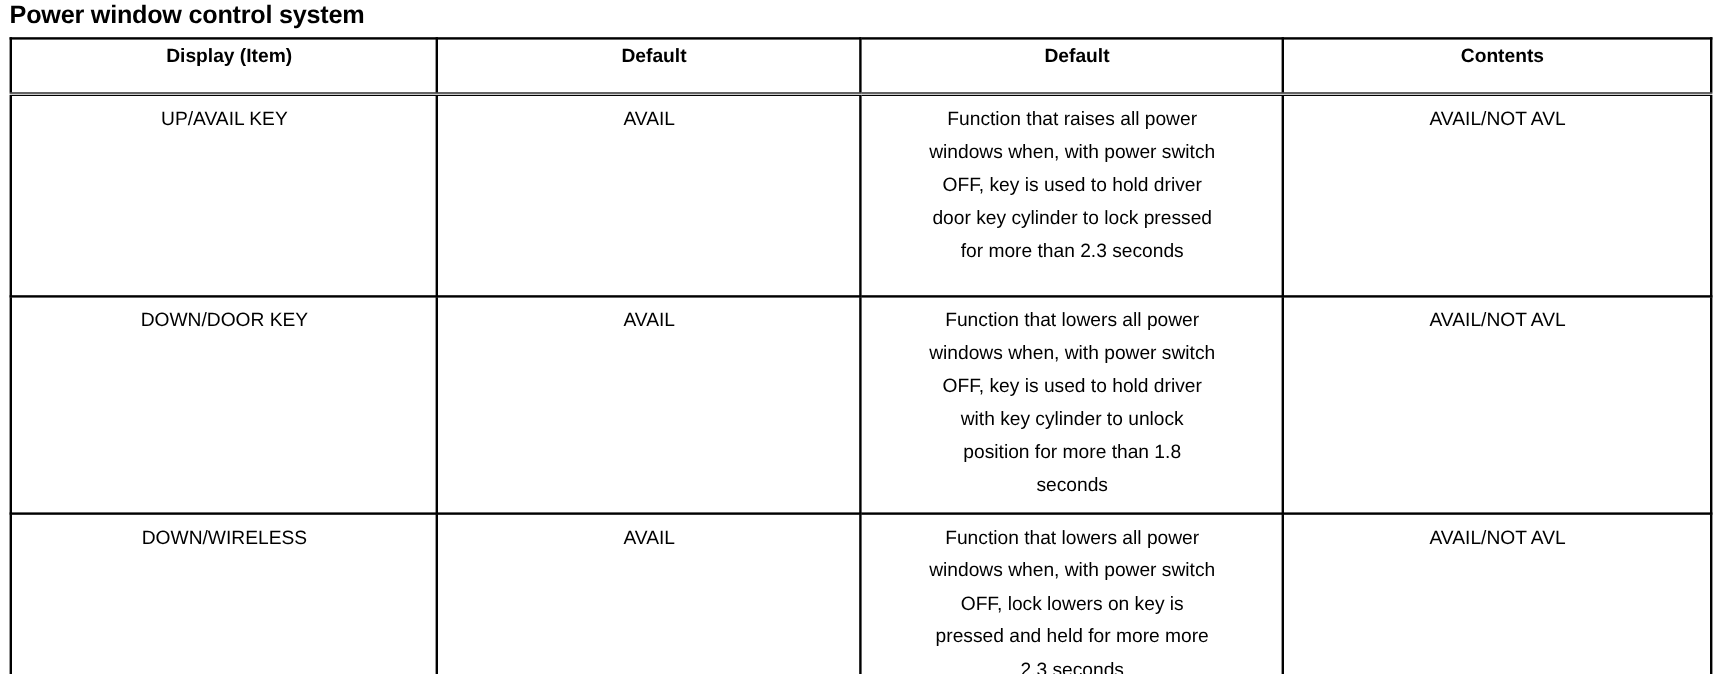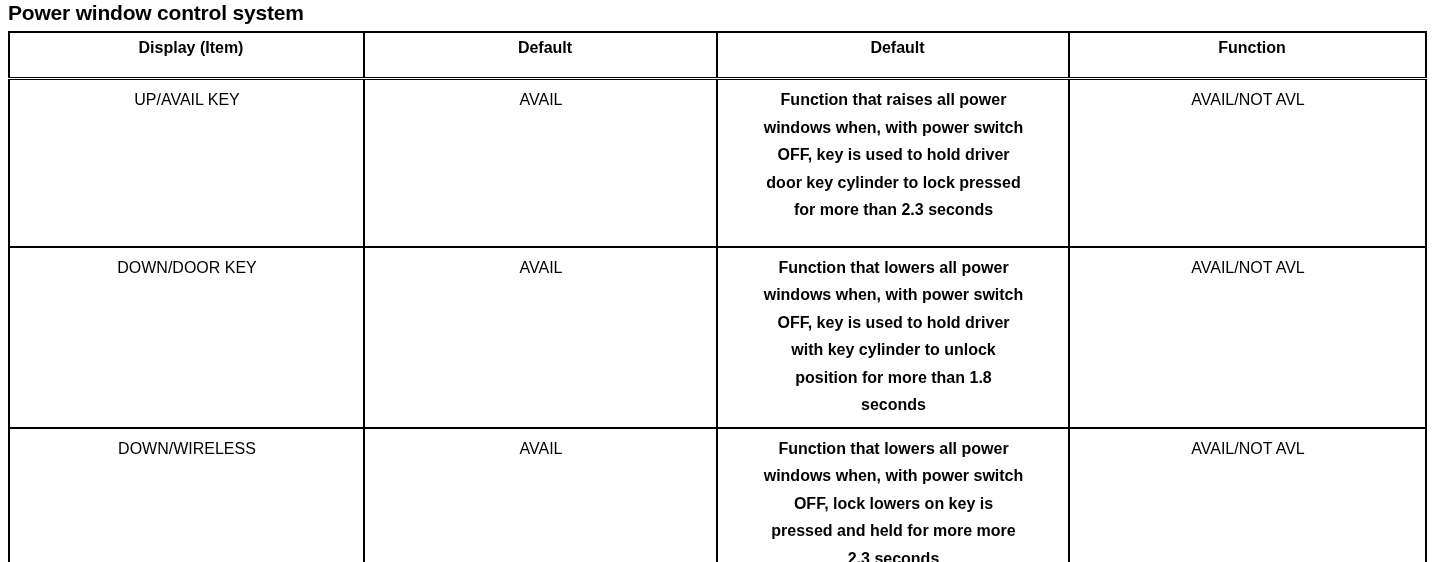--- a/index.html
+++ b/index.html
@@ -74,21 +74,20 @@
 
   .spec-table tbody td {
     font-size: 16px;
     font-weight: normal;
     line-height: 27.5px;
     padding: 6px 8px 8px 9px;
   }
 
   .cell-lines {
     display: block;
-    font-weight: bold;
   }
   .cell-lines .ln {
     display: block;
     white-space: nowrap;
   }
 
   .r1 { height: 168px; }
   .r2 { height: 169px; }
   .r3 { height: 143px; }
 
@@ -106,21 +105,21 @@
       <col class="c-display">
       <col class="c-default">
       <col class="c-contents">
       <col class="c-setting">
     </colgroup>
     <thead>
       <tr>
         <th>Display (Item)</th>
         <th>Default</th>
         <th>Default</th>
-        <th>Function</th>
+        <th>Contents</th>
       </tr>
     </thead>
     <tbody>
 
       <tr class="r1">
         <td class="single-line">UP/AVAIL KEY</td>
         <td class="single-line">AVAIL</td>
         <td>
           <span class="cell-lines">
               <span class="ln">Function that raises all power</span>

